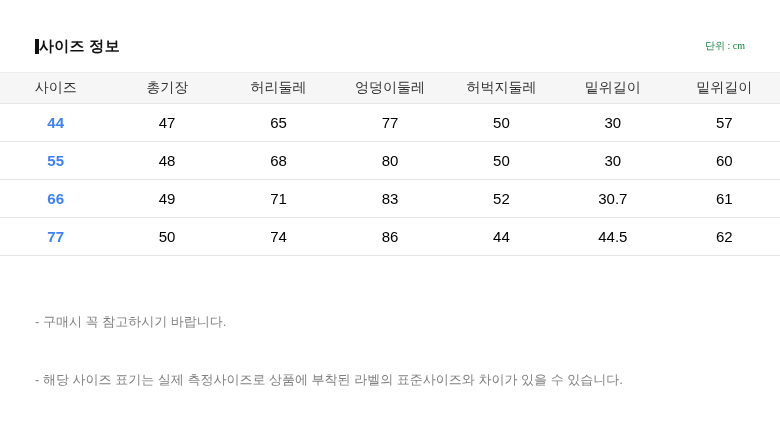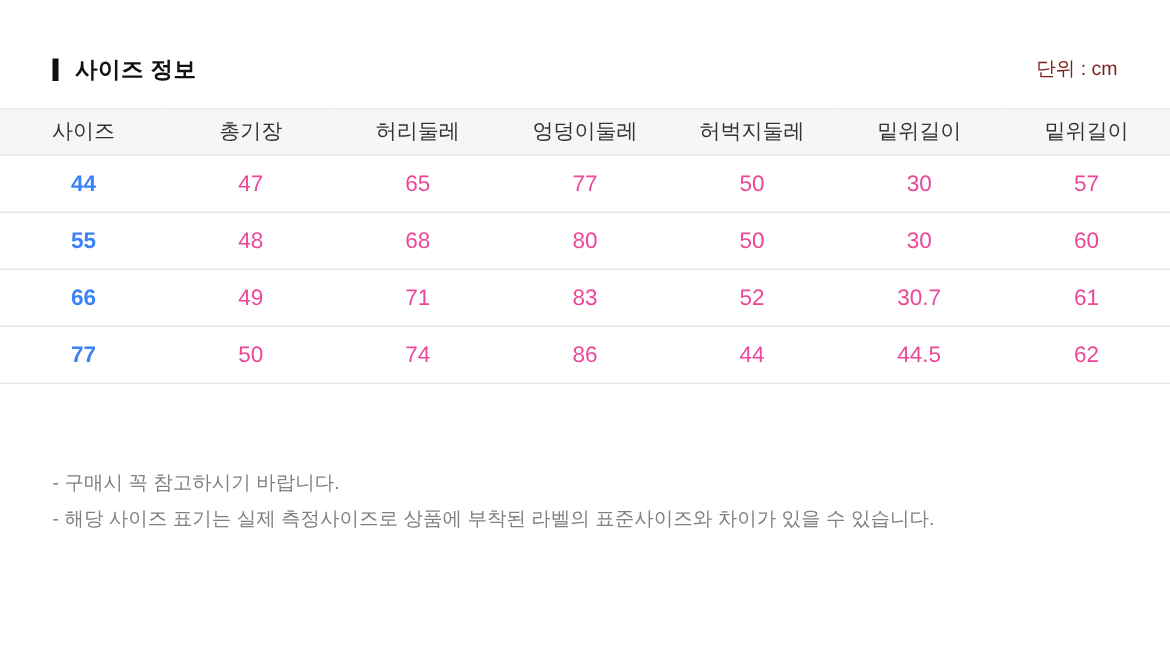--- a/index.html
+++ b/index.html
@@ -11,35 +11,36 @@
   .page { width: 780px; height: 445px; padding-top: 34px; }
 
   
   .head-bar {
     display: flex;
     justify-content: space-between;
     align-items: center;
     padding: 0 35px;
     height: 24px;
   }
-  .title-wrap { display: flex; align-items: center; gap: 11px; }
+  .title-wrap { display: flex; align-items: center; }
   .accent-bar {
     display: inline-block;
     width: 4px; height: 15px;
     background: #111111;
   }
   .title {
     font-size: 15px;
     font-weight: 700;
     color: #111111;
     letter-spacing: 0.3px;
   }
   .unit {
-    font-size: 13px;
-    color: #7f1d1d;
+    font-size: 10px;
+    color: #15803d;
+    font-family: Liberation Serif, serif;
   }
 
   
   table.size-table {
     width: 100%;
     border-collapse: collapse;
     table-layout: fixed;
     margin-top: 14px;
   }
   table.size-table th, table.size-table td {
@@ -52,39 +53,40 @@
     height: 31px;
     font-size: 14px;
     font-weight: 400;
     color: #333333;
     border-top: 1px solid #ececec;
     border-bottom: 1px solid #e6e6e6;
   }
   table.size-table tbody td {
     height: 38px;
     font-size: 15px;
-    color: #ec4899;
+    color: #000000;
     border-bottom: 1px solid #e6e6e6;
     background: #ffffff;
   }
   table.size-table tbody td.size-cell {
     color: #3b82f6;
     font-weight: 700;
   }
 
   
   .notes {
     margin-top: 54px;
     padding: 0 35px;
   }
   .note-line {
     font-size: 13px;
     line-height: 24px;
     color: #808080;
     white-space: nowrap;
+    margin-top: 34px;
   }
 </style>
 </head>
 <body>
 
 <div class="page">
 
   <div class="head-bar">
     <div class="title-wrap">
       <span class="accent-bar"></span>

